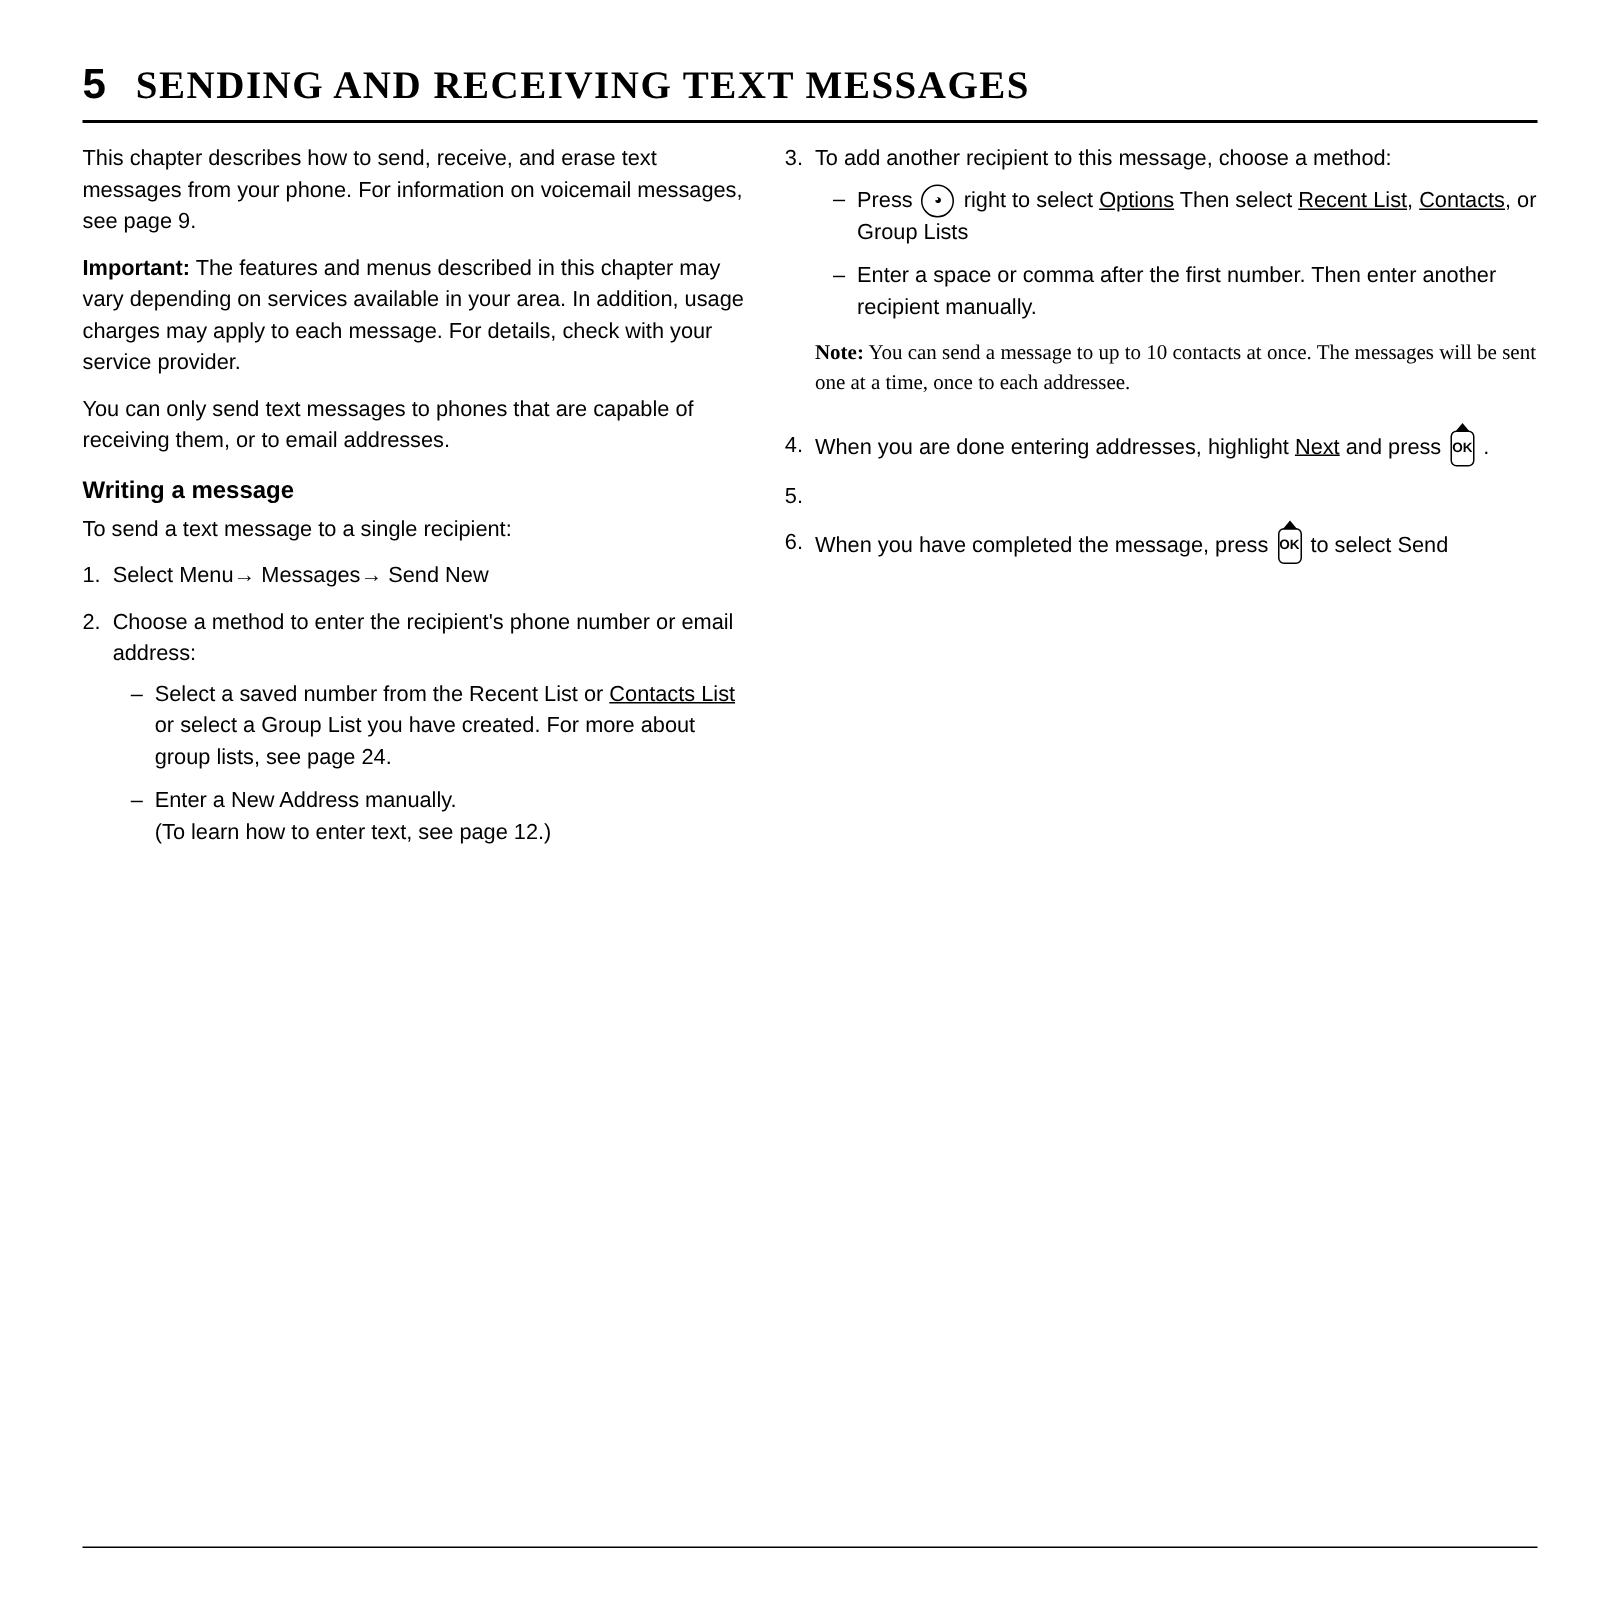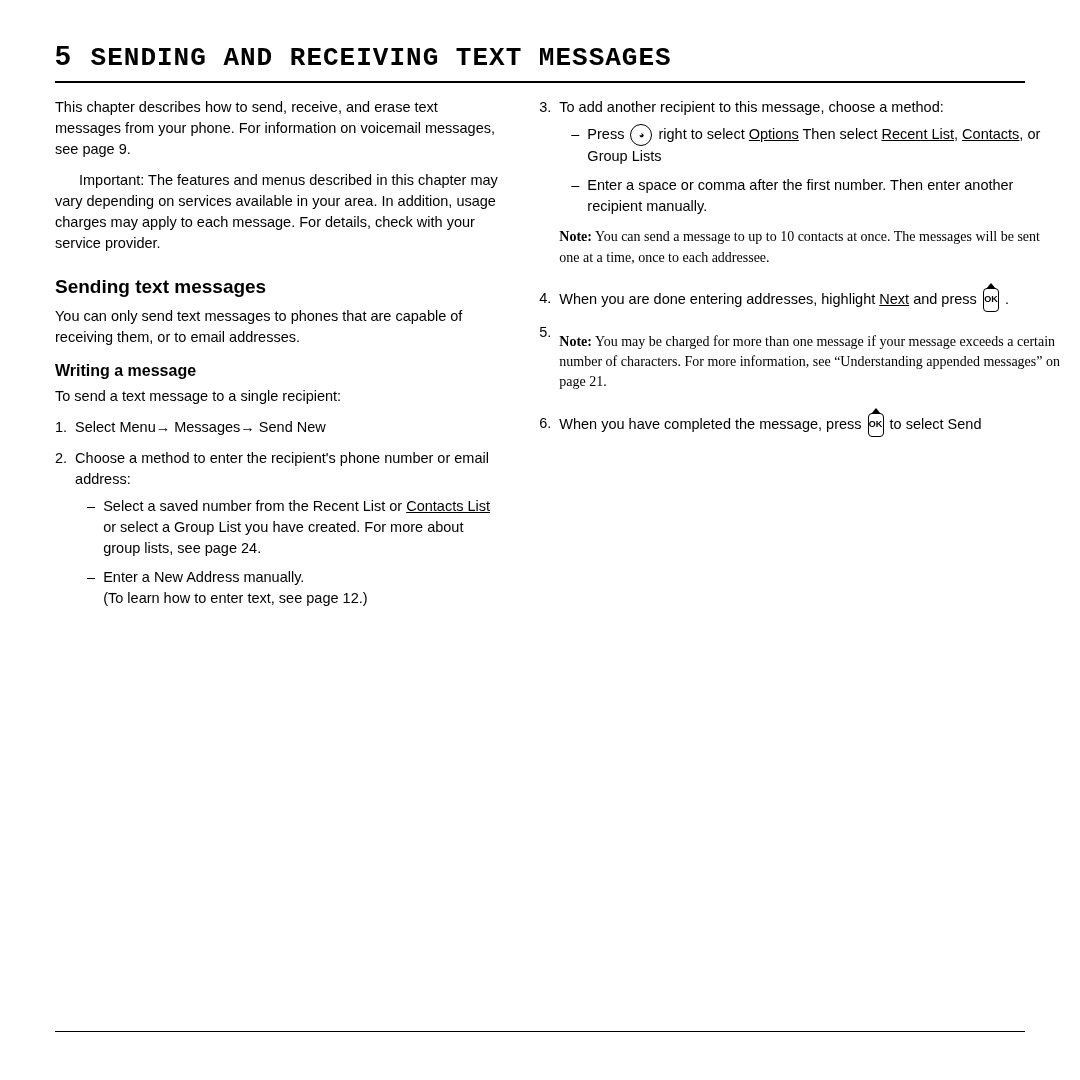--- a/index.html
+++ b/index.html
@@ -35,35 +35,35 @@
 
     .chapter-number {
       font-size: 28px;
       font-weight: bold;
       font-family: Arial, sans-serif;
     }
 
     .chapter-title {
       font-size: 26px;
       font-weight: bold;
-      font-family: Liberation Mono, monospace;
+      font-family: Liberation Serif, serif;
       font-variant: small-caps;
       letter-spacing: 1px;
       text-transform: uppercase;
     }
 
     .header-rule {
       border: none;
       border-top: 2px solid #000;
       margin-bottom: 14px;
     }
 
     .content-area {
       display: flex;
-      gap: 38px;
+      gap: 22px;
       flex: 1;
     }
 
     .left-col {
       width: 46%;
       flex-shrink: 0;
     }
 
     .right-col {
       width: 54%;
@@ -206,22 +206,21 @@
 
     .footer {
       display: flex;
       justify-content: space-between;
       align-items: center;
       font-size: 13px;
       font-family: Arial, sans-serif;
     }
 
     .important-label {
-      font-weight: normal;
-      margin-left: 24px;
+      font-weight: bold;
     }
   </style>
 </head>
 <body>
 
 <div class="page">
 
   <div class="chapter-header">
     <span class="chapter-number">5</span>
     <span class="chapter-title">Sending and Receiving Text Messages</span>
@@ -230,21 +229,20 @@
 
   <div class="content-area">
 
     <div class="left-col">
       <p class="body-text">This chapter describes how to send, receive, and erase text messages from your phone. For information on voicemail messages, see page 9.</p>
       <p class="body-text">
         <span class="important-label">Important:</span>
         <span>The features and menus described in this chapter may vary depending on services available in your area. In addition, usage charges may apply to each message. For details, check with your service provider.</span>
       </p>
 
-      <div class="section-heading">Sending text messages</div>
       <p class="body-text">You can only send text messages to phones that are capable of receiving them, or to email addresses.</p>
 
       <div class="subsection-heading">Writing a message</div>
       <p class="body-text">To send a text message to a single recipient:</p>
 
       <ol class="numbered-list">
         <li>
           <span class="list-num">1.</span>
           <span class="list-content">
             <span>Select Menu→ Messages→ Send New</span>
@@ -301,24 +299,20 @@
           <span class="list-content">
             <span>When you are done entering addresses, highlight <span class="underline">Next</span> and press </span>
             <span class="ok-icon" style="font-size:9px; font-weight:bold;">OK</span>
             <span>.</span>
           </span>
         </li>
 
         <li>
           <span class="list-num">5.</span>
           <span class="list-content">
-            <p class="note-text">
-              <span class="note-label">Note:</span>
-              <span>You may be charged for more than one message if your message exceeds a certain number of characters. For more information, see “Understanding appended messages” on page 21.</span>
-            </p>
           </span>
         </li>
 
         <li>
           <span class="list-num">6.</span>
           <span class="list-content">
             <span>When you have completed the message, press</span>
             <span class="ok-icon" style="font-size:9px; font-weight:bold;">OK</span>
             <span>to select Send</span>
           </span>

